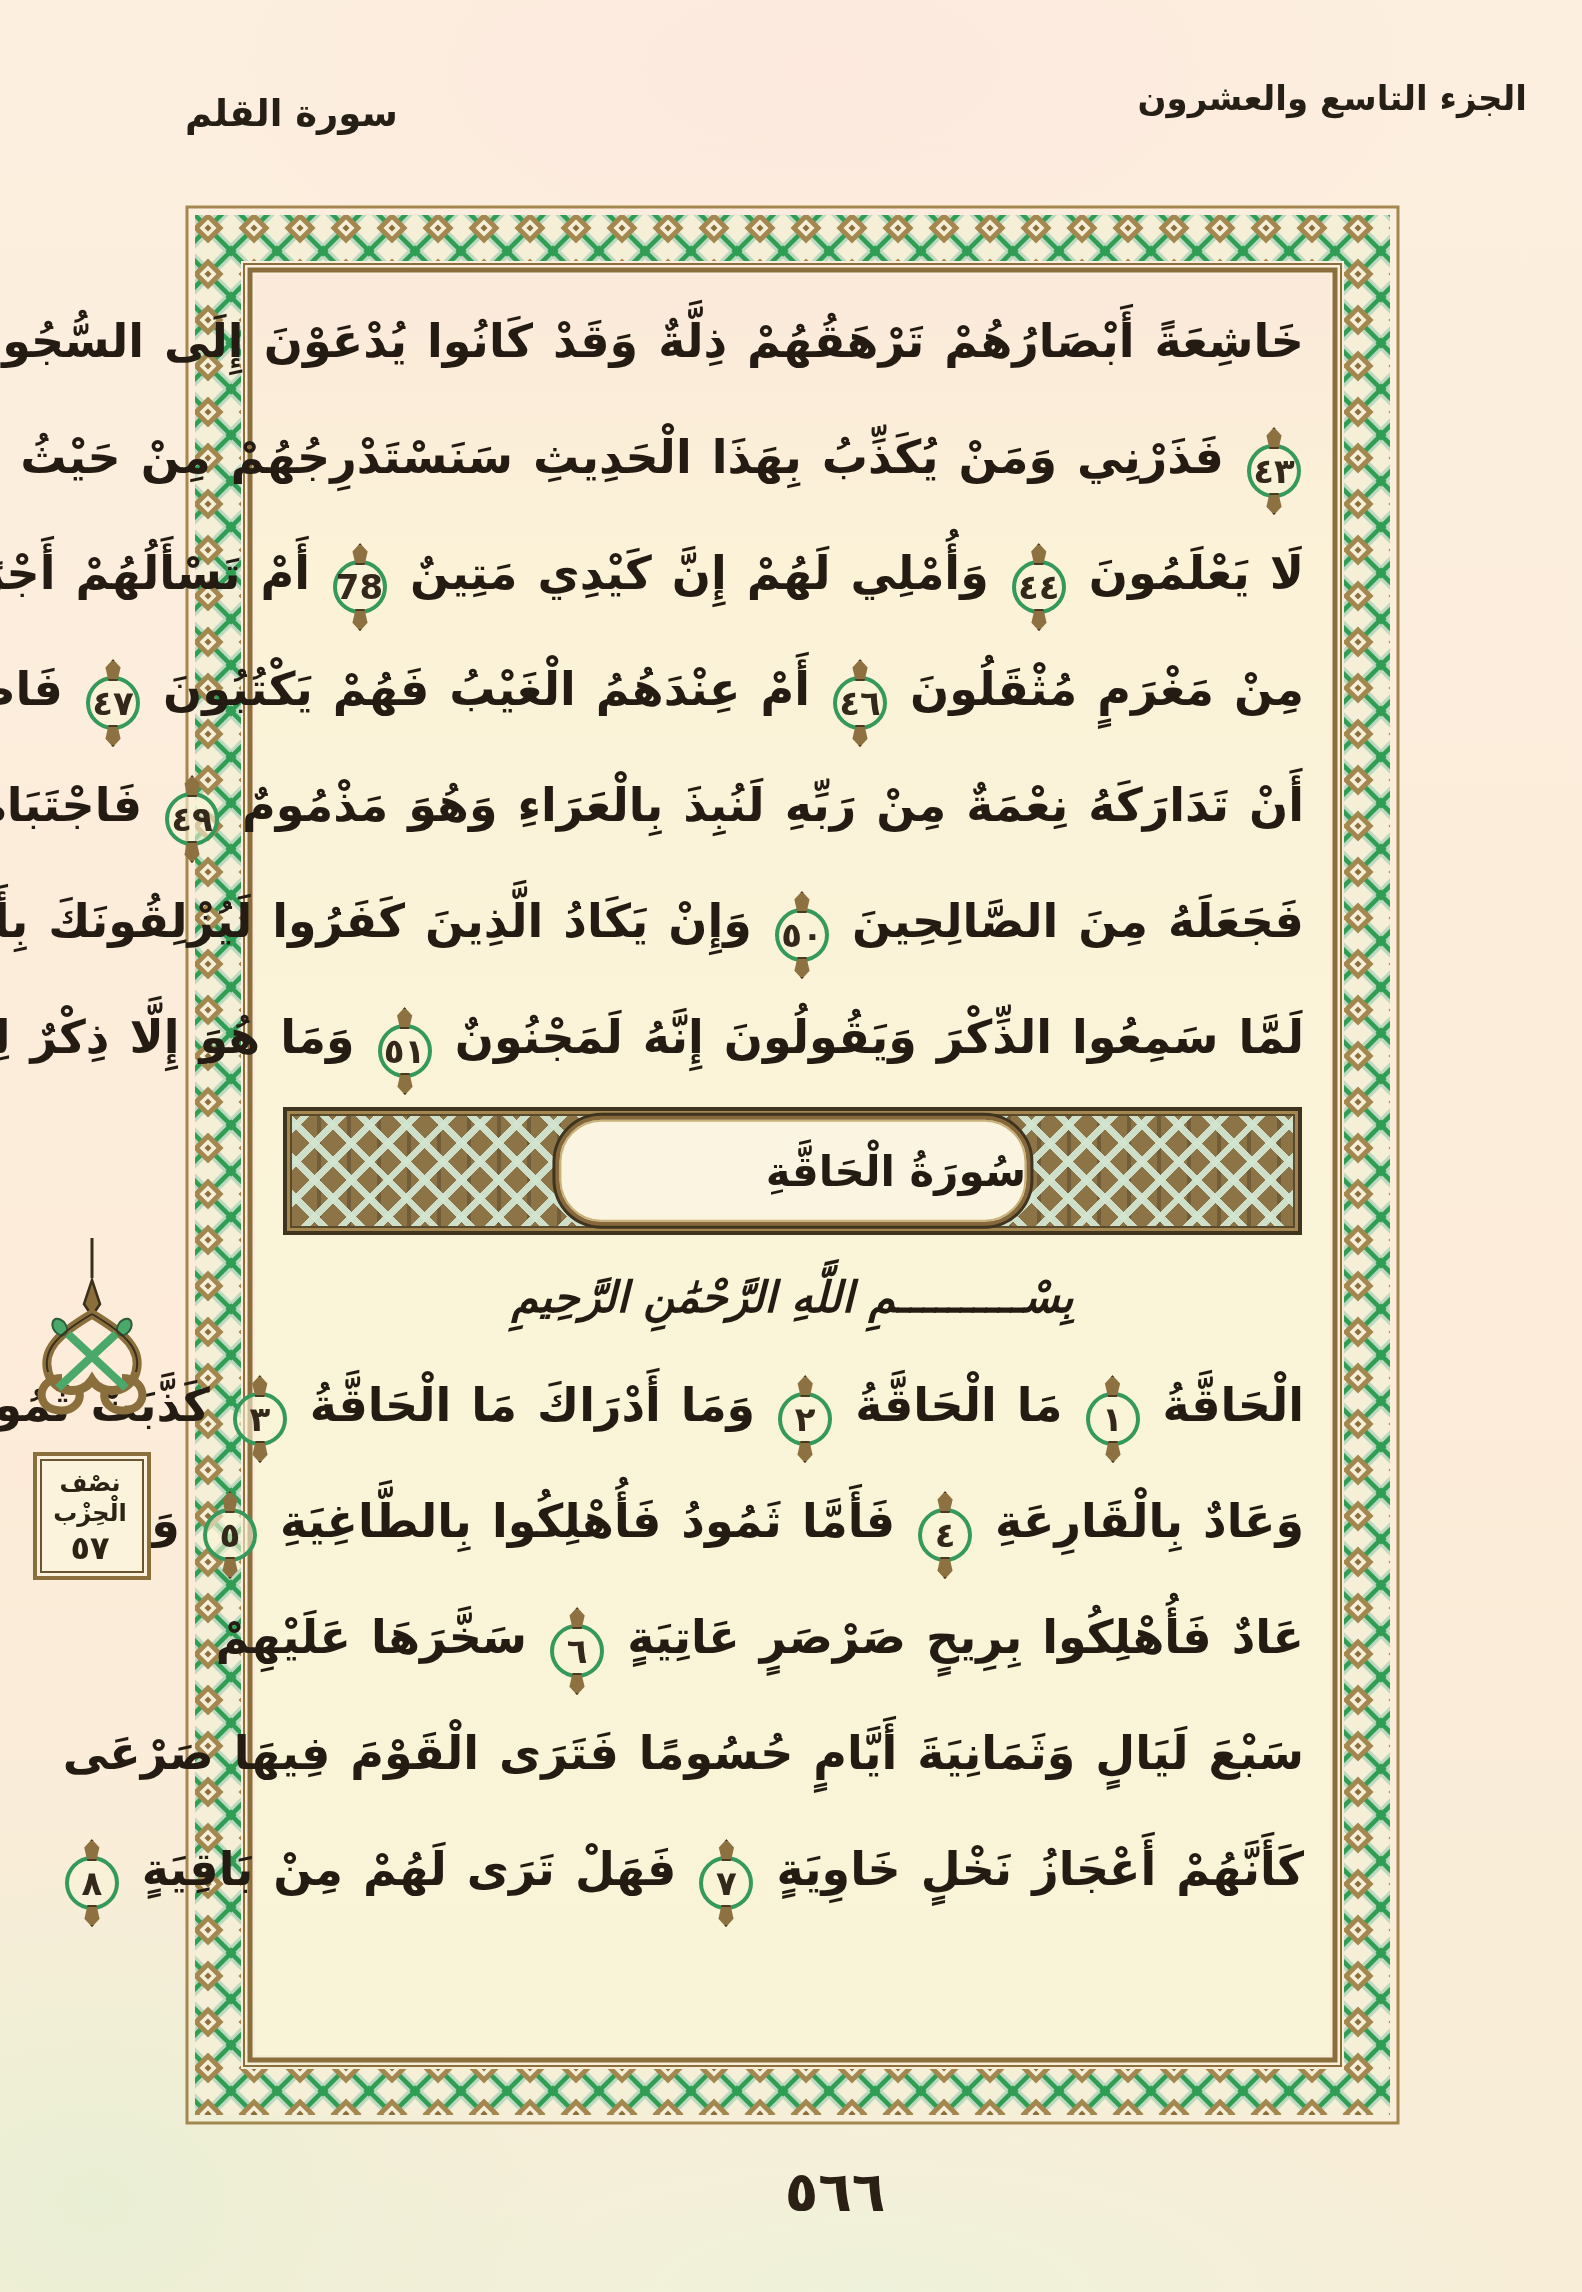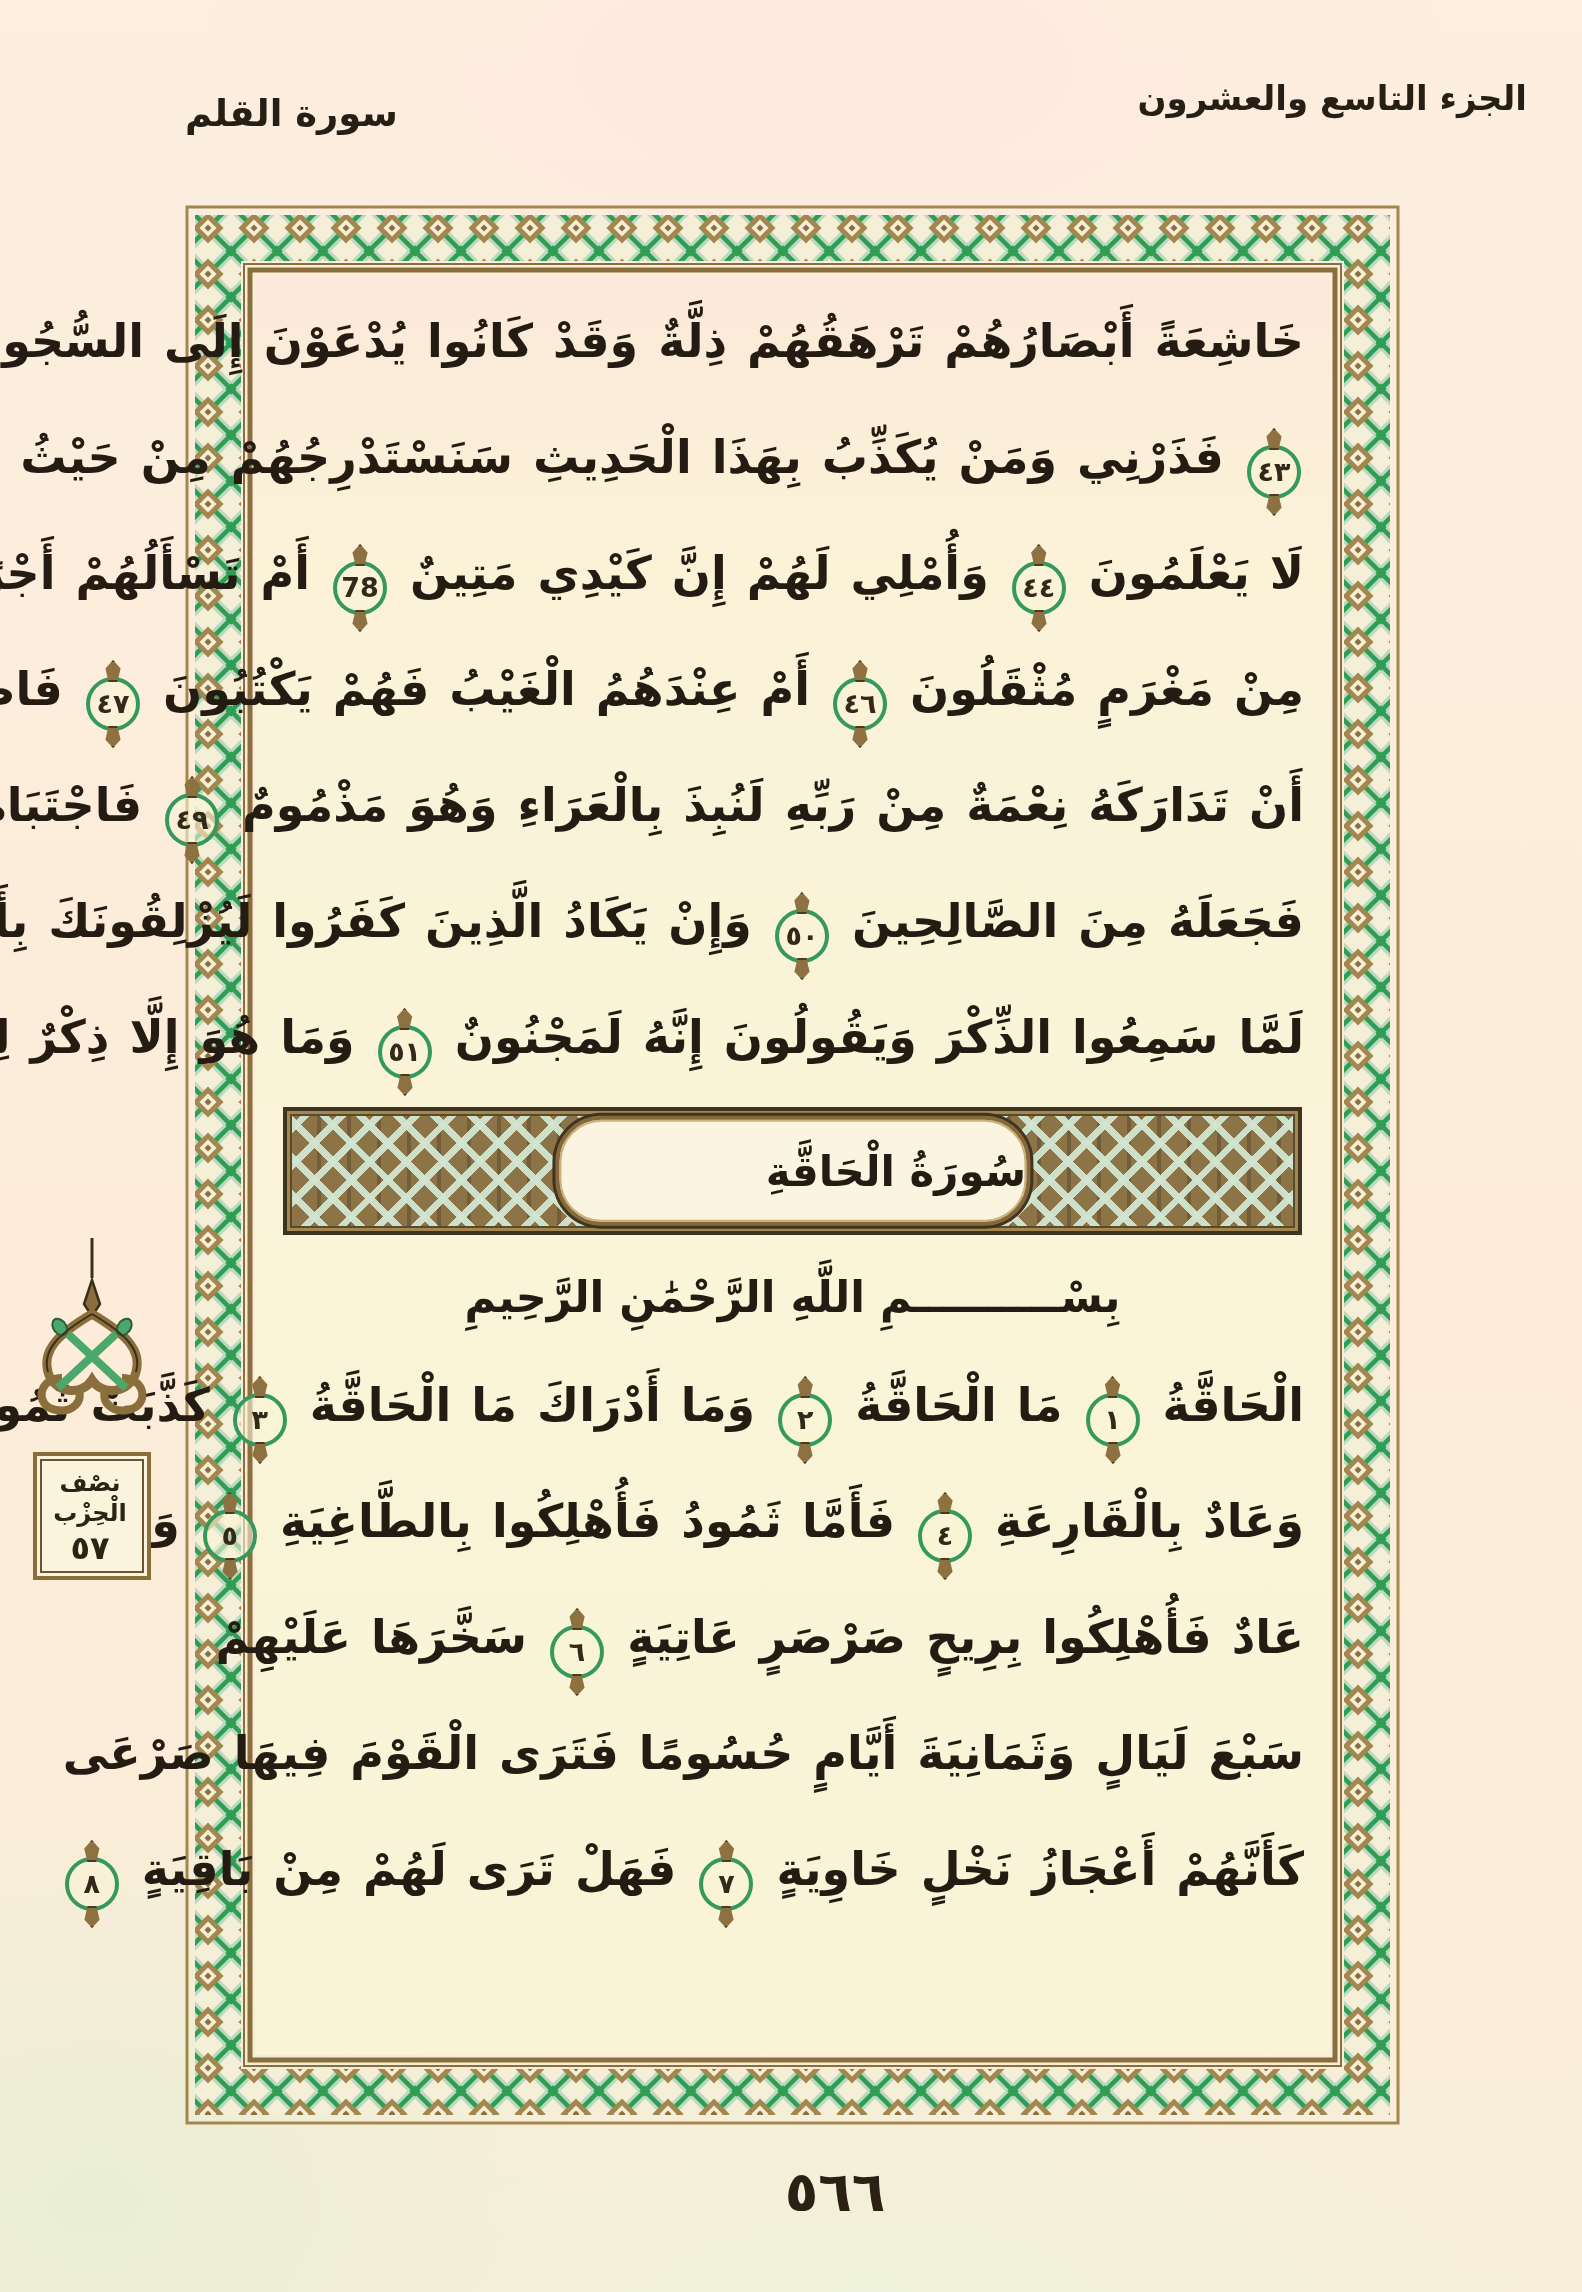--- a/index.html
+++ b/index.html
@@ -30,21 +30,21 @@
   .qline{
     height:116px;line-height:112px;
     font-size:46px;font-weight:bold;color:#241c12;
     text-align:justify;text-align-last:justify;
     word-spacing:4px;white-space:nowrap;
   }
   .vnum{
     display:inline-block;box-sizing:border-box;position:relative;
     width:54px;height:54px;border:4px solid #35995c;border-radius:50%;
     line-height:46px;text-align:left;text-align-last:center;
-    font-size:27px;font-weight:bold;color:#33281a;
+    font-size:34px;font-weight:bold;color:#33281a;
     vertical-align:-0.30em;margin:0 3px;background:rgba(250,244,215,.6);
   }
   .vnum::before,.vnum::after{
     content:"";position:absolute;left:50%;width:20px;height:22px;background:#8d7140;
     clip-path:polygon(50% 0,88% 38%,72% 100%,28% 100%,12% 38%);
     box-shadow:inset 0 0 0 2px #4a3a22;
   }
   .vnum::before{top:-21px;transform:translateX(-50%);}
   .vnum::after{bottom:-21px;transform:translateX(-50%) rotate(180deg);}
 
@@ -63,21 +63,21 @@
     position:absolute;left:50%;top:50%;transform:translate(-50%,-50%);
     width:47%;height:92%;box-sizing:border-box;
     background:#faf4e0;border:4px solid #86683a;border-radius:46px;
     box-shadow:0 0 0 3px #3e341f, inset 0 0 0 2px #c9b379;
     display:flex;align-items:center;
   }
   .cartouche .stitle{font-size:42px;font-weight:bold;color:#241c12;white-space:nowrap;}
 
   .basmala{
     height:100px;line-height:96px;text-align:center;text-align-last:center;
-    font-size:43px;font-weight:bold;color:#241c12;white-space:nowrap;
+    font-size:43px;font-weight:bold;color:#241c12;white-space:nowrap;font-style:italic;
   }
 
   
   .hizb{position:absolute;left:18px;top:1238px;width:148px;text-align:center;}
   .hizb .box{
     margin:0 auto;width:118px;box-sizing:border-box;
     border:4px solid #8a6f3c;box-shadow:inset 0 0 0 3px #faf2dc, inset 0 0 0 5px #6b5531;
     background:#fbf3dc;padding:12px 4px 8px 0;
   }
   .hizb .w{font-size:24px;font-weight:bold;color:#2c2315;line-height:30px;}

